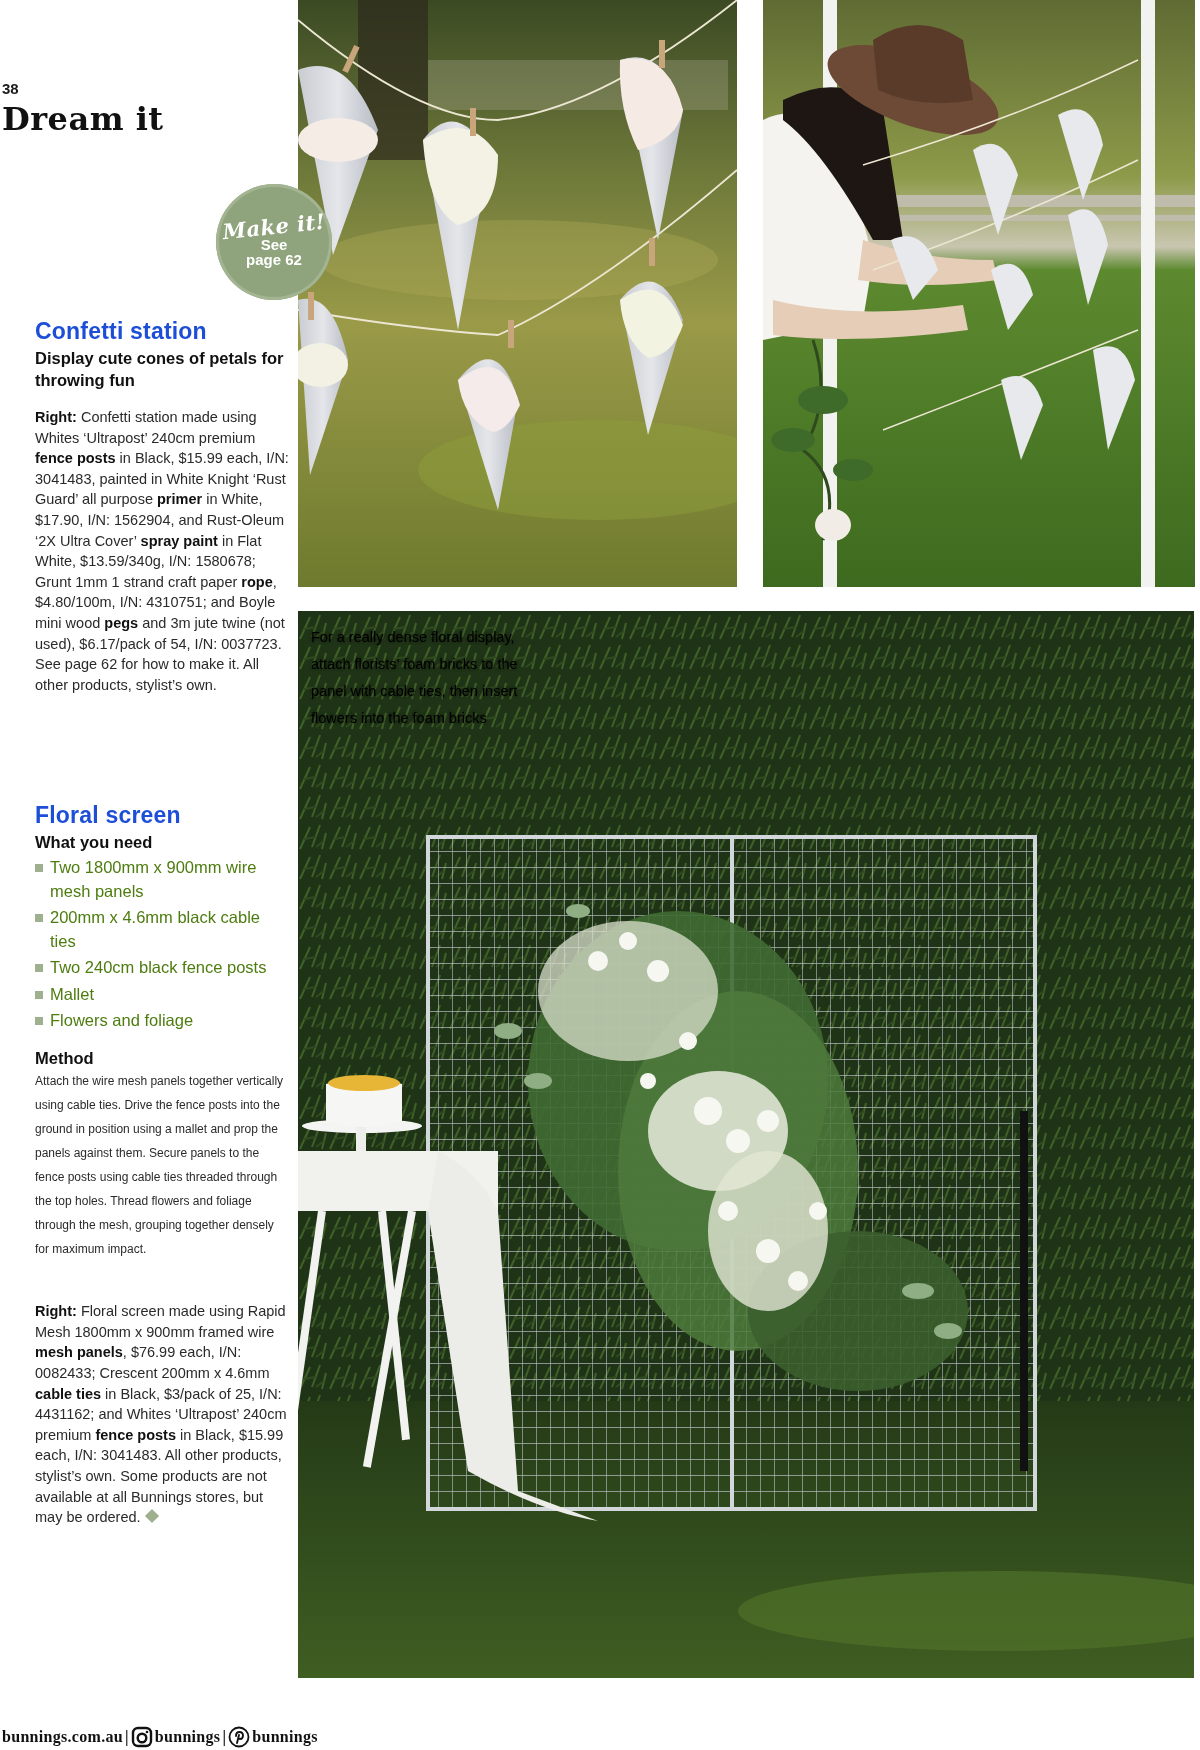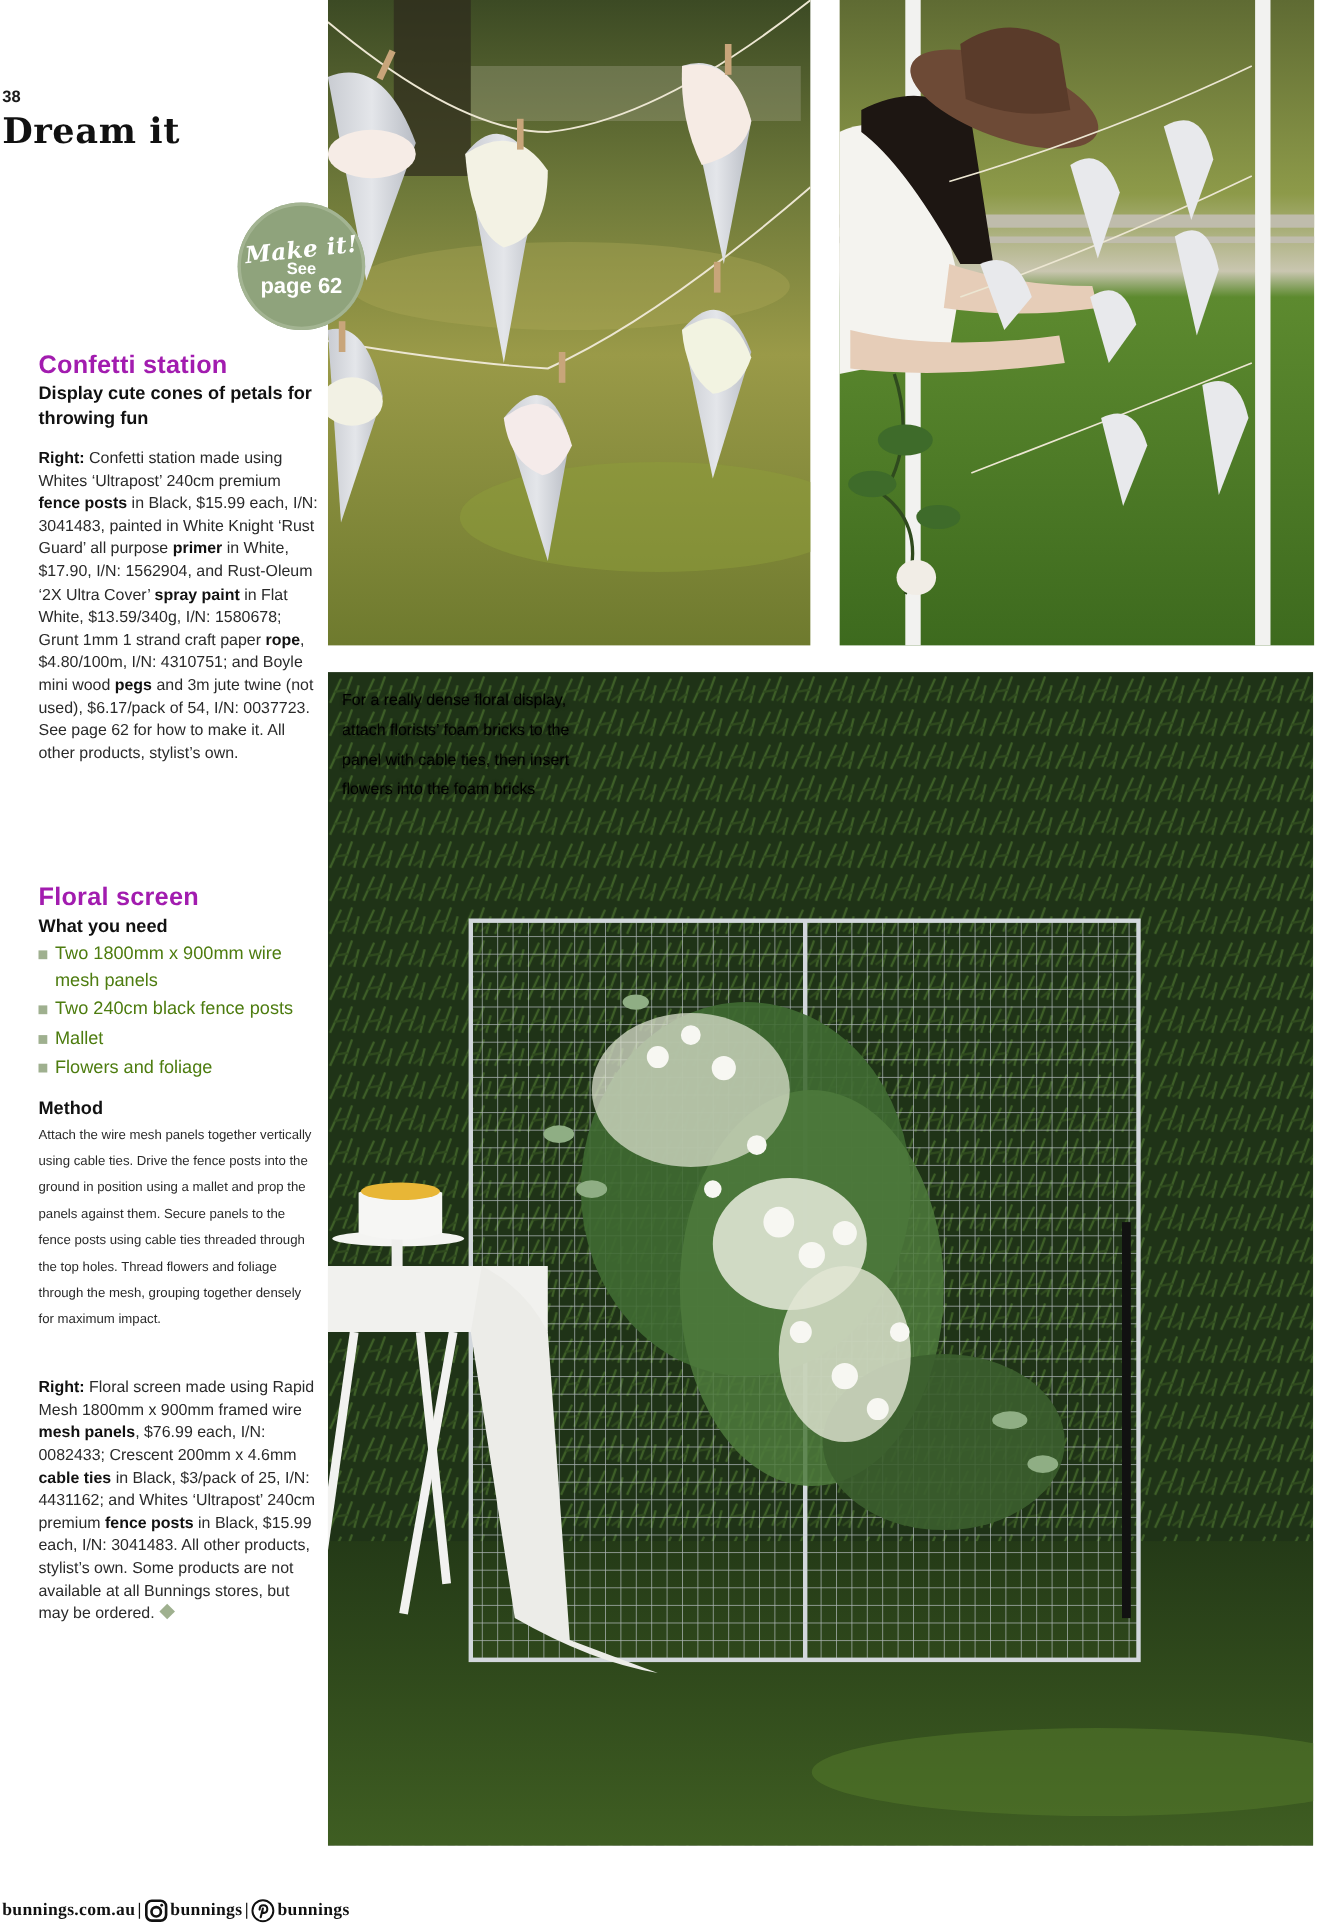--- a/index.html
+++ b/index.html
@@ -5,24 +5,24 @@
   * { box-sizing: border-box; margin: 0; padding: 0; }
   html, body { width: 1200px; height: 1750px; background: #ffffff; overflow: hidden; }
   body { position: relative; font-family: "Liberation Sans", sans-serif; color: #1a1a1a; }
 
   .page-number { position: absolute; left: 2px; top: 80px; font-size: 15px; font-weight: 700; }
   .section-title { position: absolute; left: 2px; top: 100px; font-family: "DejaVu Serif", serif; font-size: 32px; font-weight: 700; letter-spacing: 0.5px; color: #111; }
 
   .badge { position: absolute; left: 216px; top: 184px; width: 116px; height: 116px; border-radius: 50%; background: #8fa37c; color: #fff; text-align: center; z-index: 5; box-shadow: inset 0 0 0 3px #a3b492; }
   .badge .script { display: block; margin-top: 30px; font-family: "DejaVu Serif", serif; font-style: italic; font-weight: 700; font-size: 21px; transform: rotate(-6deg); letter-spacing: 0.5px; }
   .badge .see { display: block; font-size: 15px; font-weight: 700; line-height: 15px; margin-top: -2px; }
-  .badge .pg { display: block; font-size: 20px; font-weight: 700; line-height: 16px; }
+  .badge .pg { display: block; font-size: 15px; font-weight: 700; line-height: 16px; }
 
   .col { position: absolute; left: 35px; width: 255px; }
-  h2.h-feature { font-size: 23px; font-weight: 700; color: #a21caf; letter-spacing: 0.2px; }
+  h2.h-feature { font-size: 23px; font-weight: 700; color: #1d4ed8; letter-spacing: 0.2px; }
   .subhead { font-size: 16.5px; font-weight: 700; line-height: 22px; color: #111; }
   .caption { font-size: 14.5px; line-height: 20.6px; color: #2a2a2a; }
   .caption b { color: #111; }
   .body-text { font-size: 12px; line-height: 24.1px; color: #2a2a2a; }
   .need-list { list-style: none; }
   .need-list li { position: relative; padding-left: 15px; font-size: 16.5px; line-height: 23.5px; color: #4d7c0f; margin-bottom: 3px; }
   .need-list li::before { content: ""; position: absolute; left: 0; top: 8px; width: 8px; height: 8px; background: #9fb08f; }
   .diamond { display: inline-block; width: 10px; height: 10px; background: #9fb08f; transform: rotate(45deg); margin-left: 6px; vertical-align: 1px; }
 
   .footer { position: absolute; left: 2px; top: 1726px; font-size: 16px; font-weight: 700; color: #111; display: flex; align-items: center; gap: 2px; letter-spacing: 0.3px; font-family: Liberation Serif, serif; }
@@ -49,20 +49,21 @@
   <h2 class="h-feature">Confetti station</h2>
   <div class="subhead" style="margin-top:2px;">Display cute cones of petals for throwing fun</div>
   <p class="caption" style="margin-top:16px;"><b>Right:</b><span> Confetti station made using Whites ‘Ultrapost’ 240cm premium </span><b>fence posts</b><span> in Black, $15.99 each, I/N: 3041483, painted in White Knight ‘Rust Guard’ all purpose </span><b>primer</b><span> in White, $17.90, I/N: 1562904, and Rust-Oleum ‘2X Ultra Cover’ </span><b>spray paint</b><span> in Flat White, $13.59/340g, I/N: 1580678; Grunt 1mm 1 strand craft paper </span><b>rope</b><span>, $4.80/100m, I/N: 4310751; and Boyle mini wood </span><b>pegs</b><span> and 3m jute twine (not used), $6.17/pack of 54, I/N: 0037723. See page 62 for how to make it. All other products, stylist’s own.</span></p>
 </div>
 
 <div class="col" style="top:802px;">
   <h2 class="h-feature">Floral screen</h2>
   <div class="subhead" style="margin-top:2px;">What you need</div>
   <ul class="need-list" style="margin-top:3px;">
     <li>Two 1800mm x 900mm wire mesh panels</li>
+    <li>200mm x 4.6mm black cable ties</li>
     <li>Two 240cm black fence posts</li>
     <li>Mallet</li>
     <li>Flowers and foliage</li>
   </ul>
   <div class="subhead" style="margin-top:14px;">Method</div>
   <p class="body-text">Attach the wire mesh panels together vertically using cable ties. Drive the fence posts into the ground in position using a mallet and prop the panels against them. Secure panels to the fence posts using cable ties threaded through the top holes. Thread flowers and foliage through the mesh, grouping together densely for maximum impact.</p>
   <p class="caption" style="margin-top:40px;"><span><b>Right:</b><span> Floral screen made using Rapid Mesh 1800mm x 900mm framed wire </span><b>mesh panels</b><span>, $76.99 each, I/N: 0082433; Crescent 200mm x 4.6mm </span><b>cable ties</b><span> in Black, $3/pack of 25, I/N: 4431162; and Whites ‘Ultrapost’ 240cm premium </span><b>fence posts</b><span> in Black, $15.99 each, I/N: 3041483. All other products, stylist’s own. Some products are not available at all Bunnings stores, but may be ordered.</span></span><span class="diamond"></span></p>
 </div>
 
 <div class="photo" style="left:298px; top:0; width:439px; height:587px;">

